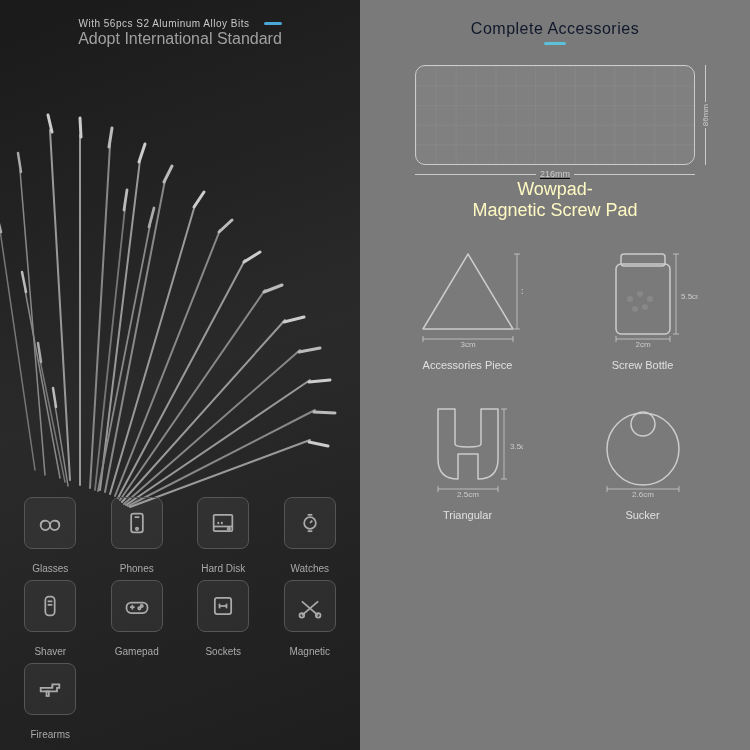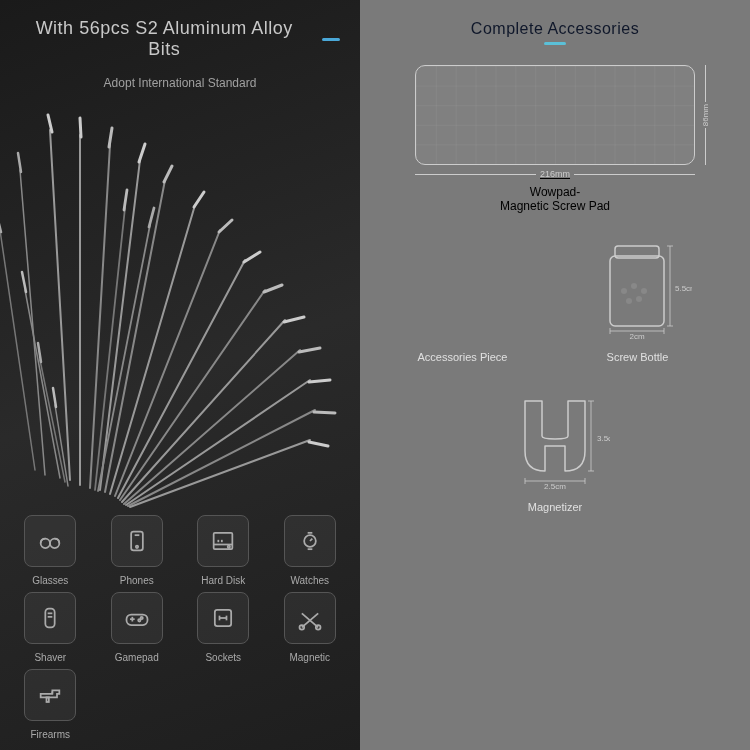--- a/index.html
+++ b/index.html
@@ -26,40 +26,40 @@
       overflow: hidden;
     }
 
     .left-header {
       padding: 18px 20px 0 20px;
       text-align: center;
     }
 
     .left-header .title-line1 {
       color: #c8c8c8;
-      font-size: 18px;
+      font-size: 10px;
       letter-spacing: 0.5px;
       display: flex;
       align-items: center;
-      justify-content: flex-start;
+      justify-content: center;
       gap: 14px;
     }
 
     .left-header .title-line1 .blue-dot {
       width: 18px;
       height: 3px;
       background: #4aa8d8;
       border-radius: 2px;
       display: inline-block;
     }
 
     .left-header .title-line2 {
       color: #a0a0a0;
-      font-size: 12px;
-      margin-top: 16px;
+      font-size: 16px;
+      margin-top: 1px;
     }
 
     
     .bits-area {
       position: absolute;
       top: 50px;
       left: -10px;
       width: 370px;
       height: 460px;
     }
@@ -72,21 +72,21 @@
       right: 10px;
       display: grid;
       grid-template-columns: repeat(4, 1fr);
       gap: 6px;
     }
 
     .icon-item {
       display: flex;
       flex-direction: column;
       align-items: center;
-      gap: 8px;
+      gap: 14px;
     }
 
     .icon-box {
       width: 52px;
       height: 52px;
       border: 1px solid #555;
       border-radius: 8px;
       background: rgba(255,255,255,0.05);
       display: flex;
       align-items: center;
@@ -182,24 +182,23 @@
       flex: 1;
       background: #ccc;
     }
 
     .wowpad-dim-w .dim-text {
       color: #ccc;
       font-size: 9px;
     }
 
     .section-label {
-      color: #000000;
-      font-size: 12px;
+      color: #fef9c3;
+      font-size: 18px;
       text-align: center;
-      margin-top: 6px;
     }
 
     
     .accessories-row {
       display: flex;
       justify-content: space-around;
       margin-top: 18px;
       align-items: flex-end;
     }
 
@@ -454,20 +453,35 @@
             </div>
           </div>
         </div>
       </div>
       <div class="section-label">Wowpad-<br>Magnetic Screw Pad</div>
     </div>
 
     <div class="accessories-row">
 
       <div class="acc-item">
+        <div class="acc-diagram">
+          <svg width="110" height="110" viewBox="0 0 110 110">
+            <polygon points="55,15 100,90 10,90" fill="none" stroke="#ccc" stroke-width="1.5" stroke-linejoin="round"></polygon>
+
+            <line x1="10" y1="100" x2="100" y2="100" stroke="#ccc" stroke-width="0.8"></line>
+            <line x1="10" y1="97" x2="10" y2="103" stroke="#ccc" stroke-width="0.8"></line>
+            <line x1="100" y1="97" x2="100" y2="103" stroke="#ccc" stroke-width="0.8"></line>
+            <text x="55" y="108" text-anchor="middle" fill="#ccc" font-size="8">3cm</text>
+
+            <line x1="104" y1="15" x2="104" y2="90" stroke="#ccc" stroke-width="0.8"></line>
+            <line x1="101" y1="15" x2="107" y2="15" stroke="#ccc" stroke-width="0.8"></line>
+            <line x1="101" y1="90" x2="107" y2="90" stroke="#ccc" stroke-width="0.8"></line>
+            <text x="108" y="55" fill="#ccc" font-size="8">3cm</text>
+          </svg>
+        </div>
         <span class="acc-label">Accessories Piece</span>
       </div>
 
       <div class="acc-item">
         <div class="acc-diagram">
           <svg width="110" height="110" viewBox="0 0 110 110">
 
             <rect x="28" y="25" width="54" height="70" rx="5" fill="none" stroke="#ccc" stroke-width="1.5"></rect>
 
             <rect x="33" y="15" width="44" height="12" rx="3" fill="none" stroke="#ccc" stroke-width="1.5"></rect>
@@ -505,18 +519,34 @@
             <line x1="25" y1="97" x2="25" y2="103" stroke="#ccc" stroke-width="0.8"></line>
             <line x1="85" y1="97" x2="85" y2="103" stroke="#ccc" stroke-width="0.8"></line>
             <text x="55" y="108" text-anchor="middle" fill="#ccc" font-size="8">2.5cm</text>
 
             <line x1="91" y1="20" x2="91" y2="90" stroke="#ccc" stroke-width="0.8"></line>
             <line x1="88" y1="20" x2="94" y2="20" stroke="#ccc" stroke-width="0.8"></line>
             <line x1="88" y1="90" x2="94" y2="90" stroke="#ccc" stroke-width="0.8"></line>
             <text x="97" y="60" fill="#ccc" font-size="8">3.5cm</text>
           </svg>
         </div>
-        <span class="acc-label">Magnetizer</span>
-      </div>
-
+        <span class="acc-label">Triangular</span>
+      </div>
+
+      <div class="acc-item">
+        <div class="acc-diagram">
+          <svg width="110" height="110" viewBox="0 0 110 110">
+
+            <circle cx="55" cy="60" r="36" fill="none" stroke="#ccc" stroke-width="1.5"></circle>
+
+            <circle cx="55" cy="35" r="12" fill="none" stroke="#ccc" stroke-width="1.5"></circle>
+
+            <line x1="19" y1="100" x2="91" y2="100" stroke="#ccc" stroke-width="0.8"></line>
+            <line x1="19" y1="97" x2="19" y2="103" stroke="#ccc" stroke-width="0.8"></line>
+            <line x1="91" y1="97" x2="91" y2="103" stroke="#ccc" stroke-width="0.8"></line>
+            <text x="55" y="108" text-anchor="middle" fill="#ccc" font-size="8">2.6cm</text>
+          </svg>
+        </div>
+        <span class="acc-label">Sucker</span>
+      </div>
     </div>
   </div>
 </div>
 
 </body></html>

